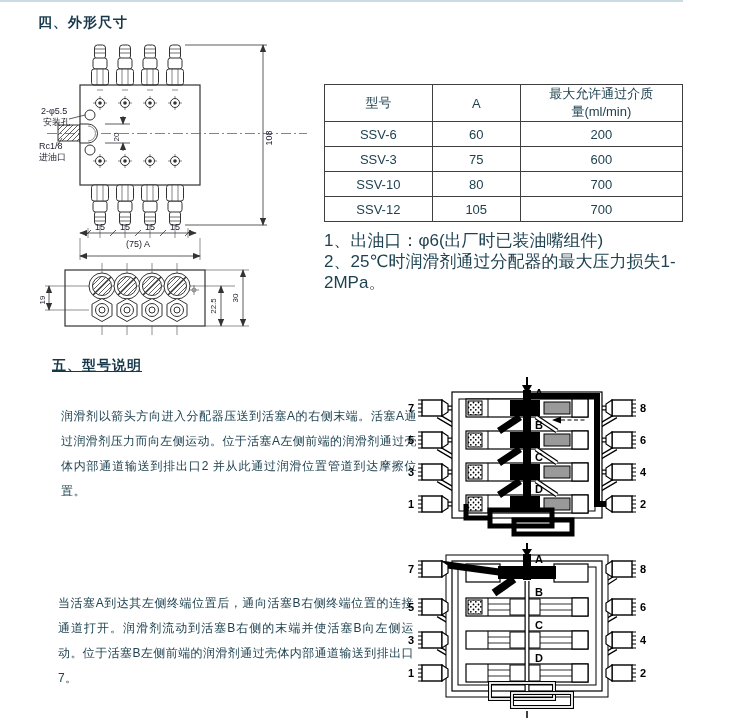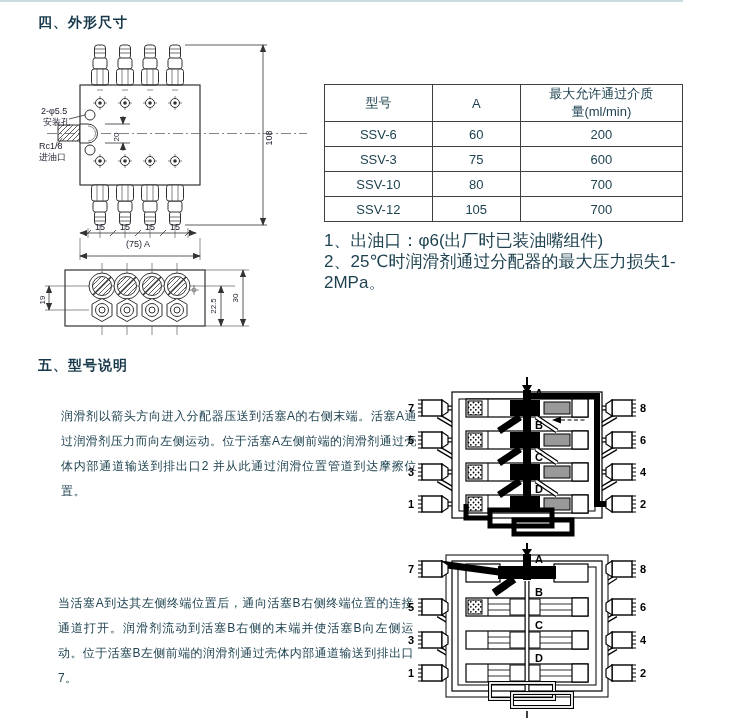--- a/index.html
+++ b/index.html
@@ -184,21 +184,21 @@
       <td>700</td>
     </tr>
   </tbody>
     </table>
 
   <div class="notes">
     <div>1、出油口：φ6(出厂时已装油嘴组件)</div>
     <div>2、25℃时润滑剂通过分配器的最大压力损失1-2MPa。</div>
   </div>
 
-  <div class="sec-title" style="left:38px;top:357px;">五、型号说明</div>
+  <div class="sec-title" style="left:52px;top:357px;text-decoration:underline;">五、型号说明</div>
 
   <div class="para" style="left:38px;top:404px;margin-left:23px;">润滑剂以箭头方向进入分配器压送到活塞A的右侧末端。活塞A通过润滑剂压力而向左侧运动。位于活塞A左侧前端的润滑剂通过壳体内部通道输送到排出口2 并从此通过润滑位置管道到达摩擦位置。</div>
   <div class="para" style="left:38px;top:591px;margin-left:20px;">当活塞A到达其左侧终端位置后，通向活塞B右侧终端位置的连接通道打开。润滑剂流动到活塞B右侧的末端并使活塞B向左侧运动。位于活塞B左侧前端的润滑剂通过壳体内部通道输送到排出口7。</div>
 
   <svg viewBox="0 0 250 168" style="left:402px;top:376px;width:250px;height:168px">
     <defs>
       <pattern id="stip" width="5" height="5" patternUnits="userSpaceOnUse">
         <circle cx="1.5" cy="1.5" r="0.9" fill="#000"></circle>
           <circle cx="3.8" cy="3.8" r="0.9" fill="#000"></circle>
       </pattern>

